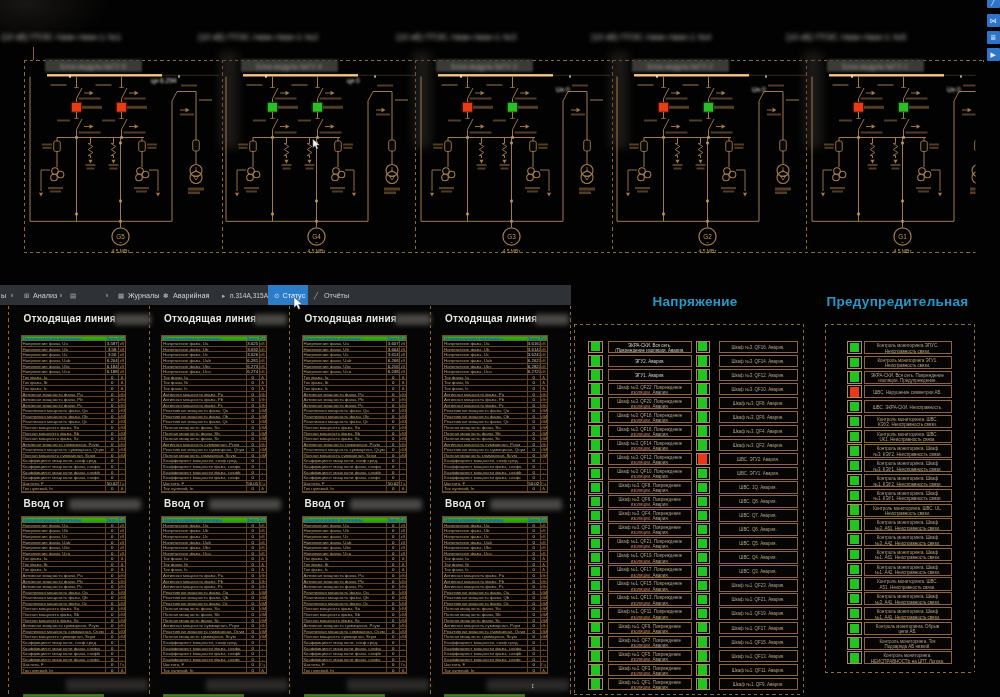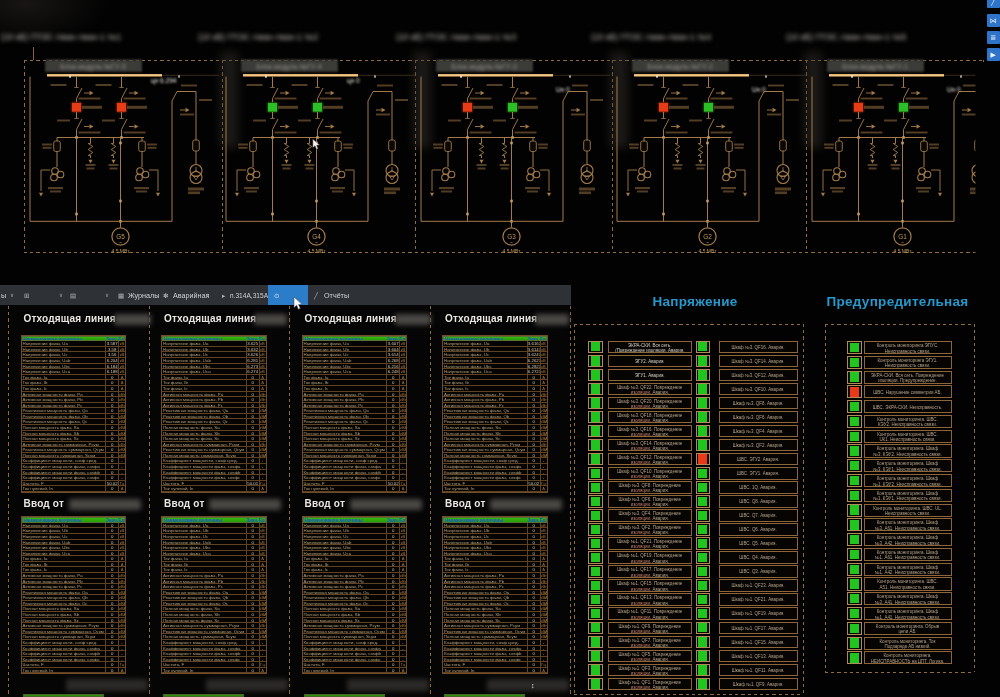--- a/index.html
+++ b/index.html
@@ -615,32 +615,34 @@
       <rect x="963" y="84.5" width="16" height="2" fill="#a87c48" opacity="0.48" filter="url(#f05)"></rect>
       <rect x="981" y="99" width="13" height="2" fill="#a87c48" opacity="0.48" filter="url(#f05)"></rect>
       <rect x="975.5" y="62" width="25" height="200" fill="#020202"></rect>
     </svg>
 <div class="abs" style="left:33px;top:47px;width:1px;height:13px;background:#8a6035;"></div>
 <div class="abs" style="left:0;top:285px;width:571px;height:412px;background:#050505;"></div>
 <div class="abs" style="left:0;top:285px;width:571px;height:19.6px;background:#2e3236;"></div>
 <div class="abs" style="left:1px;top:290.5px;width:400px;height:10px;color:#ced1d4;font-size:7.2px;line-height:9px;white-space:nowrap;filter:blur(0.35px);">ы</div>
 <div class="abs" style="left:10px;top:290.5px;width:400px;height:10px;color:#9da1a5;font-size:5.5px;line-height:9px;white-space:nowrap;filter:blur(0.35px);">∨</div>
 <div class="abs" style="left:24px;top:290.5px;width:400px;height:10px;color:#aeb2b6;font-size:6.5px;line-height:9px;white-space:nowrap;filter:blur(0.35px);">⊞</div>
+<div class="abs" style="left:33px;top:290.5px;width:400px;height:10px;color:#ced1d4;font-size:7.2px;line-height:9px;white-space:nowrap;filter:blur(0.35px);">Анализ</div>
 <div class="abs" style="left:59px;top:290.5px;width:400px;height:10px;color:#9da1a5;font-size:5.5px;line-height:9px;white-space:nowrap;filter:blur(0.35px);">∨</div>
 <div class="abs" style="left:70px;top:290.5px;width:400px;height:10px;color:#aeb2b6;font-size:6.5px;line-height:9px;white-space:nowrap;filter:blur(0.35px);">▤</div>
 <div class="abs" style="left:105px;top:290.5px;width:400px;height:10px;color:#9da1a5;font-size:5.5px;line-height:9px;white-space:nowrap;filter:blur(0.35px);">∨</div>
 <div class="abs" style="left:118px;top:290.5px;width:400px;height:10px;color:#aeb2b6;font-size:6.5px;line-height:9px;white-space:nowrap;filter:blur(0.35px);">▦</div>
 <div class="abs" style="left:128px;top:290.5px;width:400px;height:10px;color:#ced1d4;font-size:7.2px;line-height:9px;white-space:nowrap;filter:blur(0.35px);">Журналы</div>
 <div class="abs" style="left:163px;top:290.5px;width:400px;height:10px;color:#aeb2b6;font-size:6.5px;line-height:9px;white-space:nowrap;filter:blur(0.35px);">✽</div>
 <div class="abs" style="left:173px;top:290.5px;width:400px;height:10px;color:#ced1d4;font-size:7.2px;line-height:9px;white-space:nowrap;filter:blur(0.35px);">Аварийная</div>
 <div class="abs" style="left:205px;top:290.5px;width:400px;height:10px;color:#9da1a5;font-size:5.5px;line-height:9px;white-space:nowrap;filter:blur(0.35px);">∨</div>
 <div class="abs" style="left:222px;top:290.5px;width:400px;height:10px;color:#aeb2b6;font-size:6.5px;line-height:9px;white-space:nowrap;filter:blur(0.35px);">▸</div>
 <div class="abs" style="left:230px;top:290.5px;width:400px;height:10px;color:#ced1d4;font-size:6.6px;line-height:9px;white-space:nowrap;filter:blur(0.35px);">п.314А,315А</div>
 <div class="abs" style="left:268px;top:285px;width:39.5px;height:19.6px;background:#2b7cc9;"></div>
 <div class="abs" style="left:274px;top:290.5px;width:400px;height:10px;color:#cfe2f4;font-size:6.5px;line-height:9px;white-space:nowrap;filter:blur(0.35px);">⊙</div>
+<div class="abs" style="left:282.5px;top:290.5px;width:400px;height:10px;color:#eef4fb;font-size:7.2px;line-height:9px;white-space:nowrap;filter:blur(0.35px);">Статус</div>
 <div class="abs" style="left:314px;top:290.5px;width:400px;height:10px;color:#aeb2b6;font-size:6.5px;line-height:9px;white-space:nowrap;filter:blur(0.35px);">╱</div>
 <div class="abs" style="left:324px;top:290.5px;width:400px;height:10px;color:#ced1d4;font-size:7.2px;line-height:9px;white-space:nowrap;filter:blur(0.35px);">Отчёты</div>
 <div class="vdash" style="left:8px;top:306px;height:391px;"></div>
 <div class="vdash" style="left:148.5px;top:306px;height:391px;"></div>
 <div class="vdash" style="left:289px;top:306px;height:391px;"></div>
 <div class="vdash" style="left:429.5px;top:306px;height:391px;"></div>
 <div class="vdash" style="left:570px;top:306px;height:391px;"></div>
 <div class="coltitle" style="left:23.5px;top:313px;">Отходящая линия</div>
 <div class="blurblob" style="left:113.5px;top:314px;width:37px;height:11px;"></div>
 <div class="tbl" style="left:20.5px;top:334.5px;">

